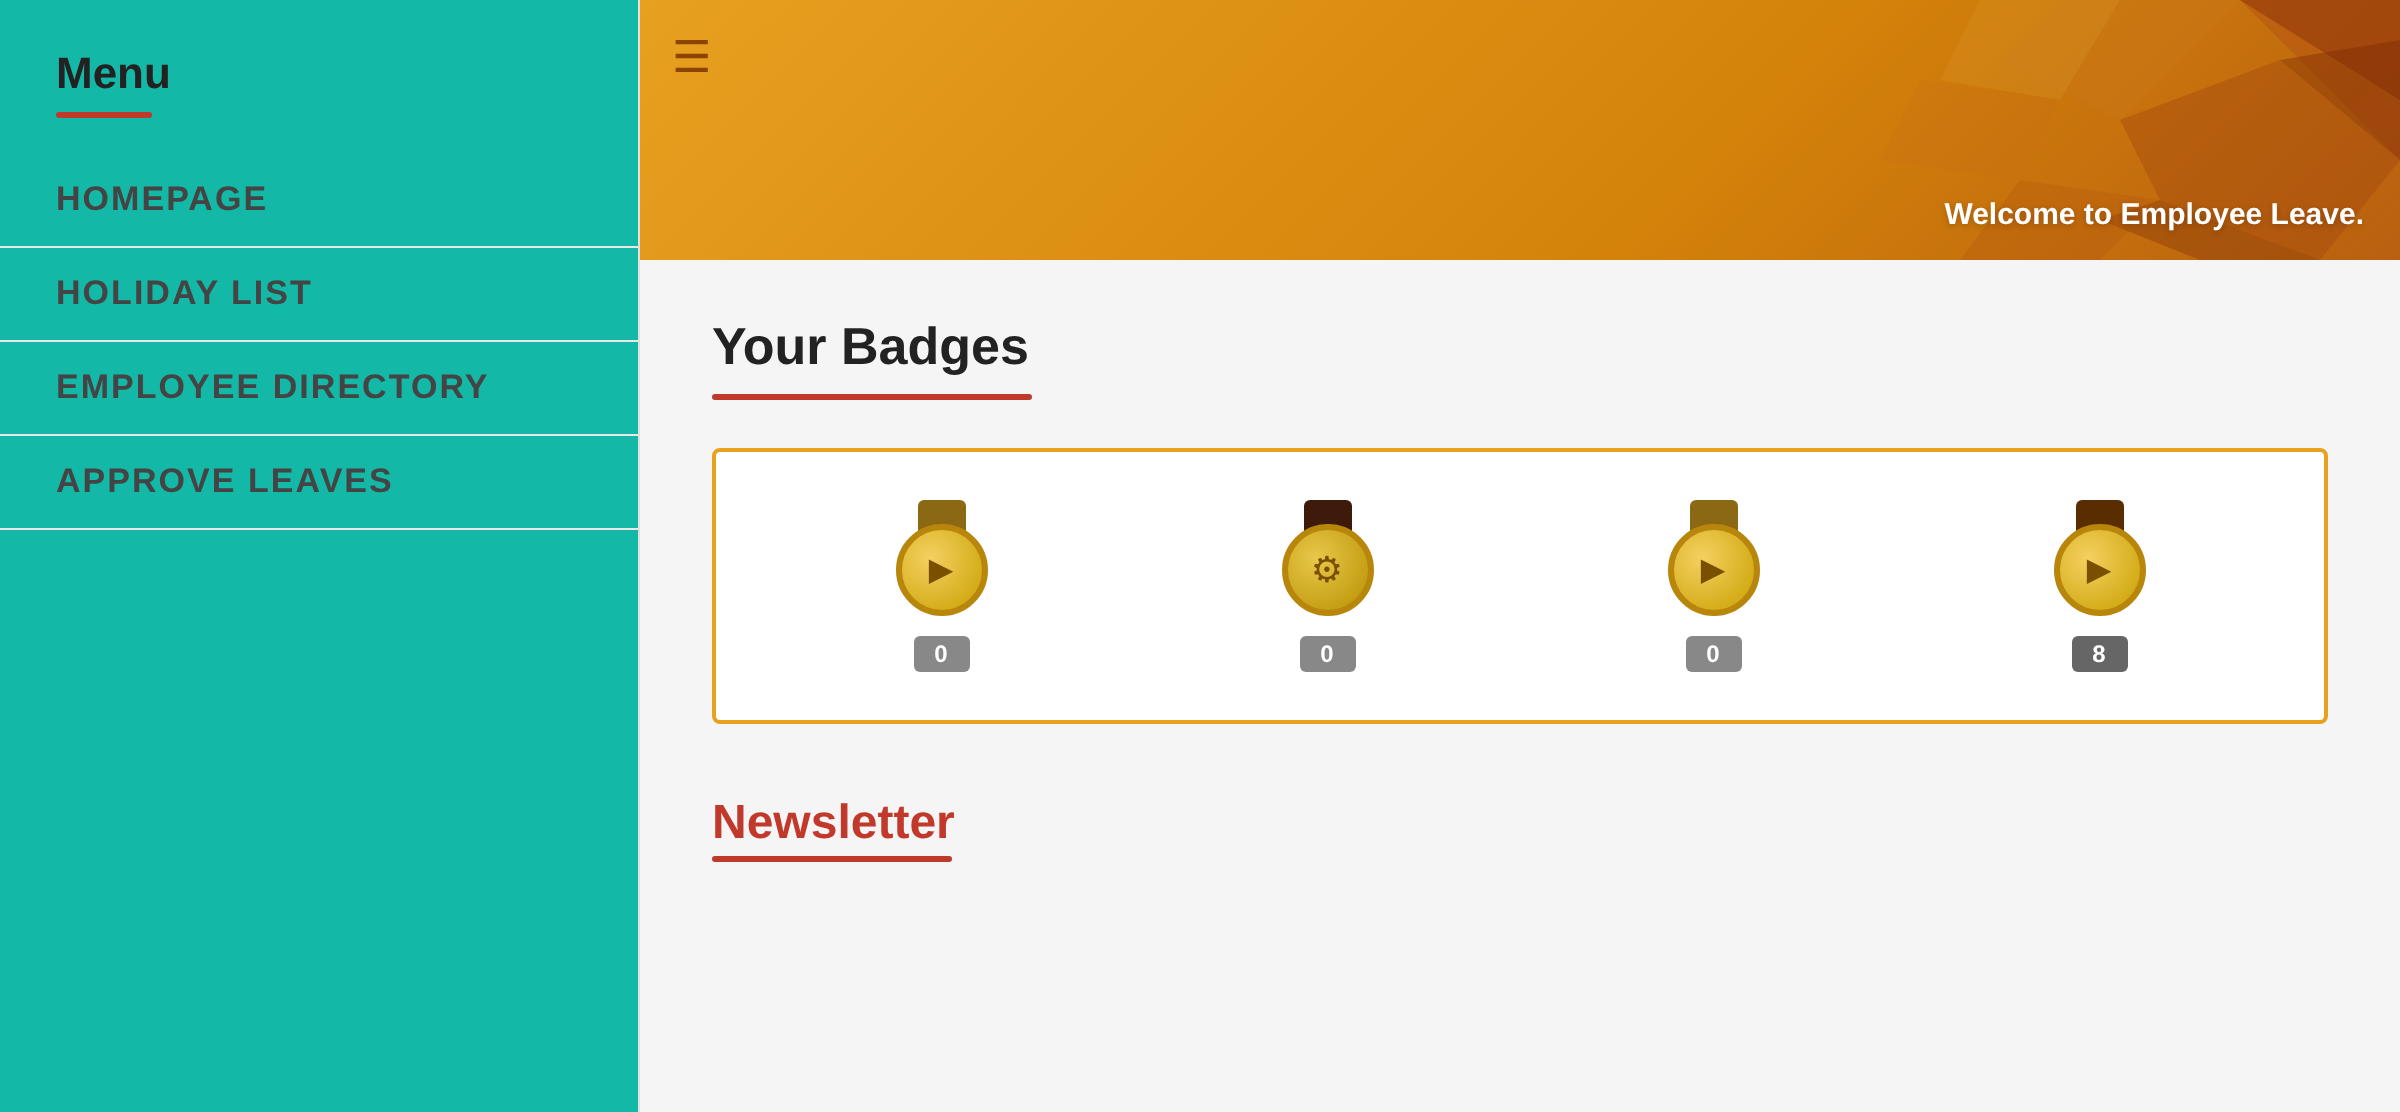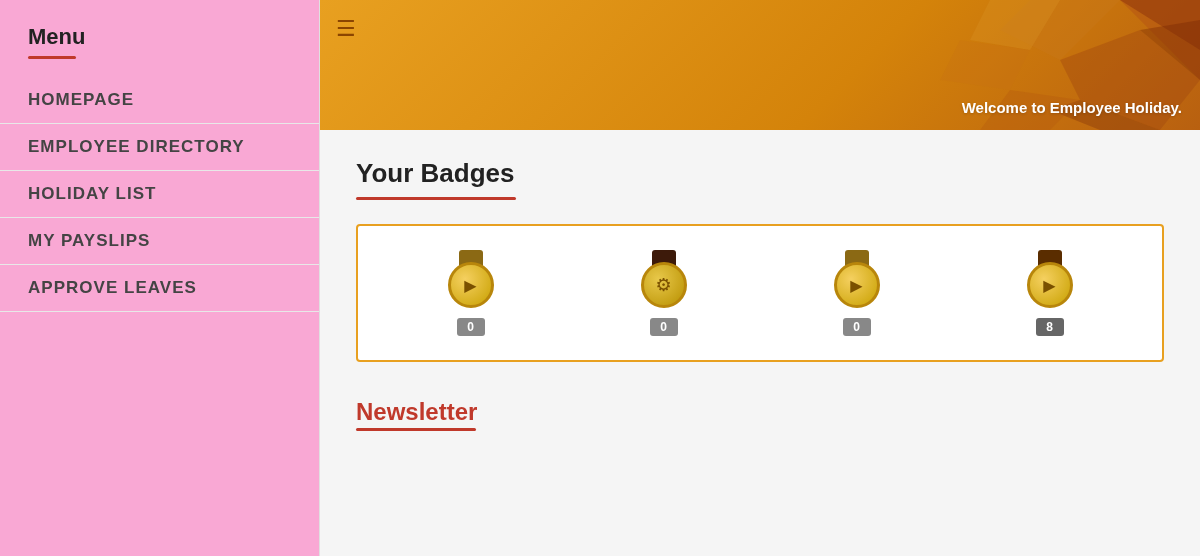--- a/index.html
+++ b/index.html
@@ -2,21 +2,21 @@
 <html><head>
   <meta charset="utf-8">
   <style>
     * { box-sizing: border-box; margin: 0; padding: 0; }
     body { font-family: 'Segoe UI', Arial, sans-serif; background: #f5f5f5; display: flex; height: 556px; overflow: hidden; }
 
     
     .sidebar {
       width: 320px;
       min-width: 320px;
-      background: #f9a8d4;
+      background: #14b8a6;
       border-right: 1px solid #e0e0e0;
       padding: 24px 0 0 0;
       display: flex;
       flex-direction: column;
     }
     .sidebar-menu-title {
       font-size: 22px;
       font-weight: 700;
       color: #222;
       padding: 0 28px 6px 28px;
@@ -199,27 +199,24 @@
 <body>
 
 <aside class="sidebar">
   <div class="sidebar-menu-title">Menu</div>
   <div class="sidebar-menu-underline"></div>
   <ul class="sidebar-nav">
     <li>
         <a href="#">Homepage</a>
       </li>
     <li>
+        <a href="#">Holiday List</a>
+      </li>
+    <li>
         <a href="#">Employee Directory</a>
-      </li>
-    <li>
-        <a href="#">Holiday List</a>
-      </li>
-    <li>
-        <a href="#">My Payslips</a>
       </li>
     <li>
         <a href="#">Approve Leaves</a>
       </li>
   </ul>
 </aside>
 
 <main class="main">
 
   <div class="header-banner">
@@ -229,21 +226,21 @@
       <polygon points="200,0 340,0 340,80 260,0" fill="rgba(180,80,20,0.45)"></polygon>
       <polygon points="260,0 340,0 340,50" fill="rgba(140,50,10,0.5)"></polygon>
       <polygon points="170,0 260,0 200,60 140,30" fill="rgba(200,120,30,0.35)"></polygon>
       <polygon points="200,60 280,30 340,80 300,130 220,100" fill="rgba(160,70,15,0.4)"></polygon>
       <polygon points="130,0 200,0 170,50 110,40" fill="rgba(220,150,40,0.3)"></polygon>
       <polygon points="220,100 300,130 240,130 190,110" fill="rgba(140,60,10,0.45)"></polygon>
       <polygon points="100,40 170,50 150,90 80,80" fill="rgba(200,110,20,0.25)"></polygon>
       <polygon points="150,90 220,100 190,130 120,130" fill="rgba(180,90,15,0.35)"></polygon>
       <polygon points="280,30 340,20 340,80" fill="rgba(120,40,5,0.4)"></polygon>
     </svg>
-    <div class="banner-welcome">Welcome to Employee Holiday.</div>
+    <div class="banner-welcome">Welcome to Employee Leave.</div>
   </div>
 
   <div class="content">
 
     <div>
       <div class="section-title">Your Badges</div>
       <div class="section-underline"></div>
 
       <div class="badges-box">
 

